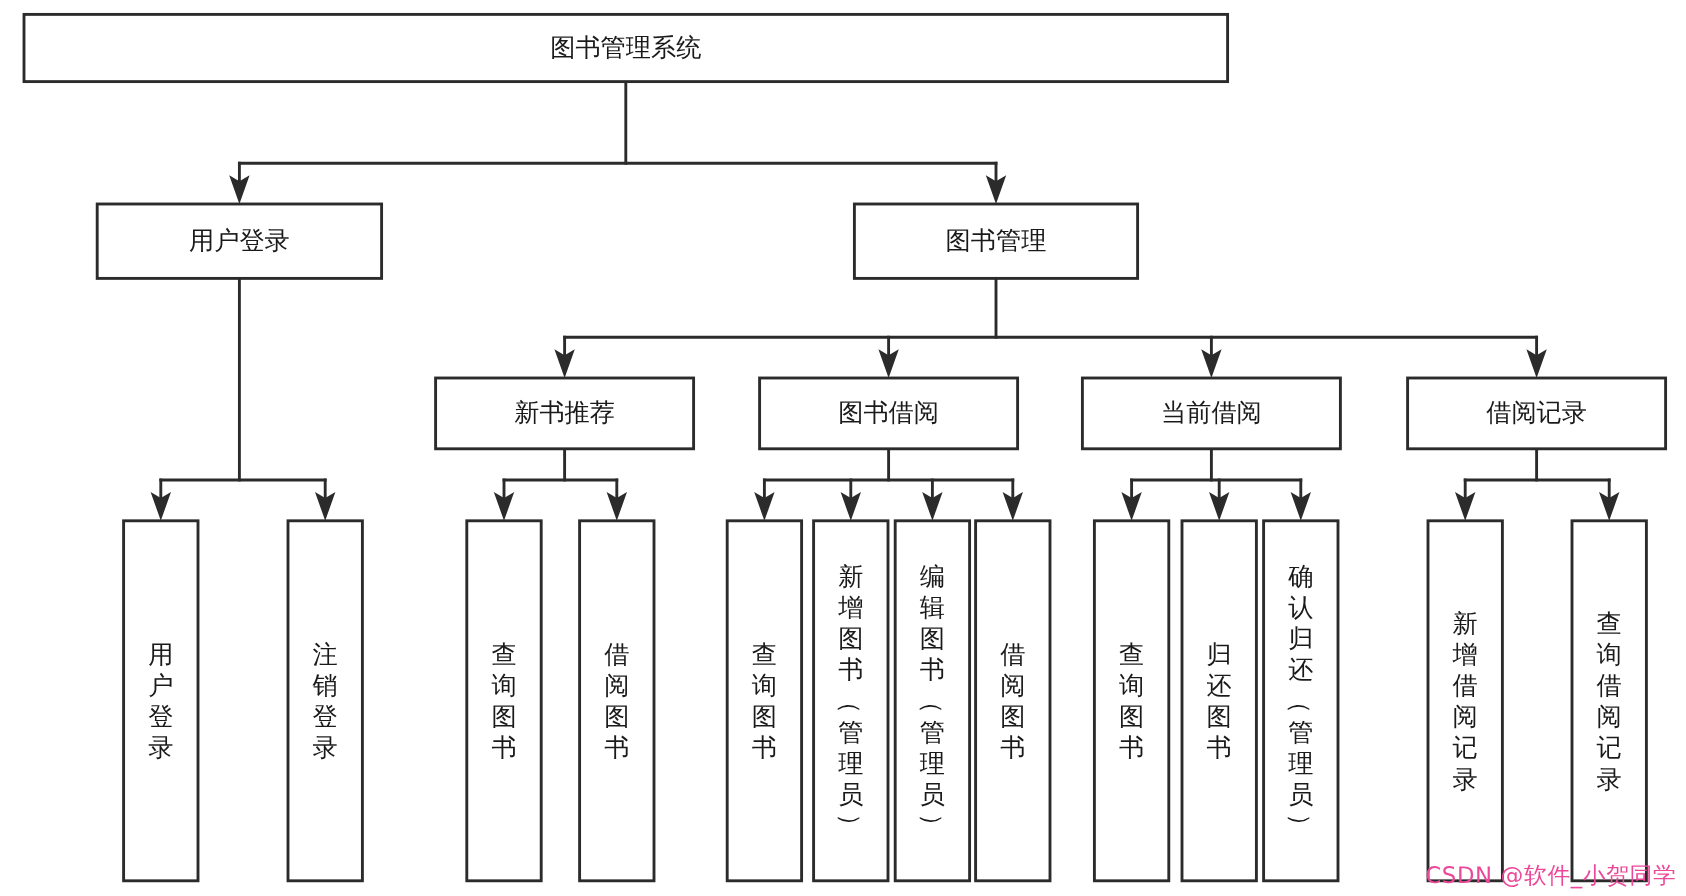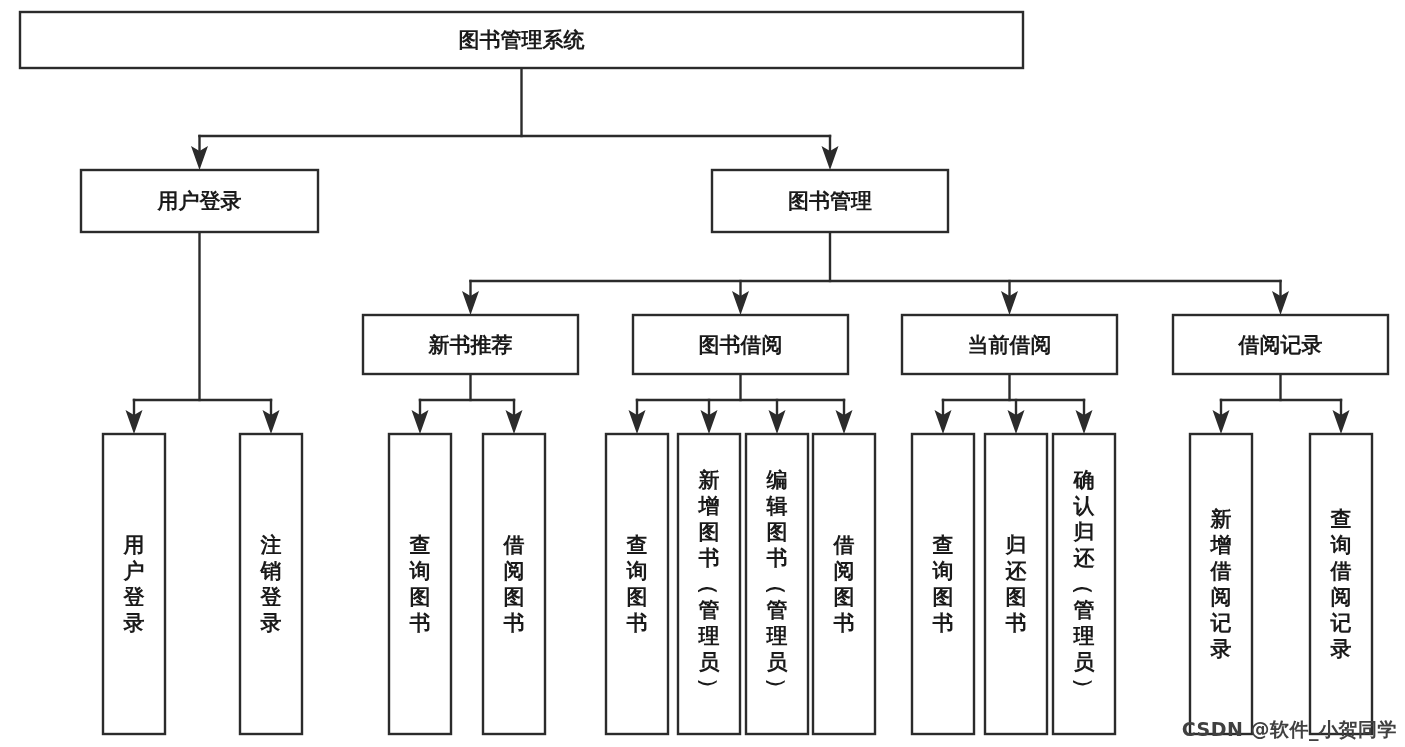--- a/index.html
+++ b/index.html
@@ -10,21 +10,20 @@
   }
   body {
     font-family: "Liberation Sans", "DejaVu Sans", sans-serif;
   }
   #diagram-root {
     position: relative;
     width: 1405px;
     height: 747px;
     background: #ffffff;
     overflow: hidden;
-    font-weight: bold;
   }
   svg#tree-svg {
     position: absolute;
     left: 0;
     top: 0;
     width: 1405px;
     height: 747px;
   }
   .node-box {
     fill: #ffffff;
@@ -53,21 +52,21 @@
     font-size: 21px;
     fill: #1a1a1a;
     text-anchor: middle;
   }
   .watermark-text {
     position: absolute;
     right: 8px;
     bottom: 4px;
     font-family: "DejaVu Sans", "Liberation Sans", sans-serif;
     font-size: 19px;
-    color: #404040;
+    color: #ec4899;
     white-space: nowrap;
     letter-spacing: 0.5px;
     user-select: none;
   }
 </style>
 </head>
 <body>
 
 <div id="diagram-root">
   <svg id="tree-svg" viewBox="0 0 1405 747">

